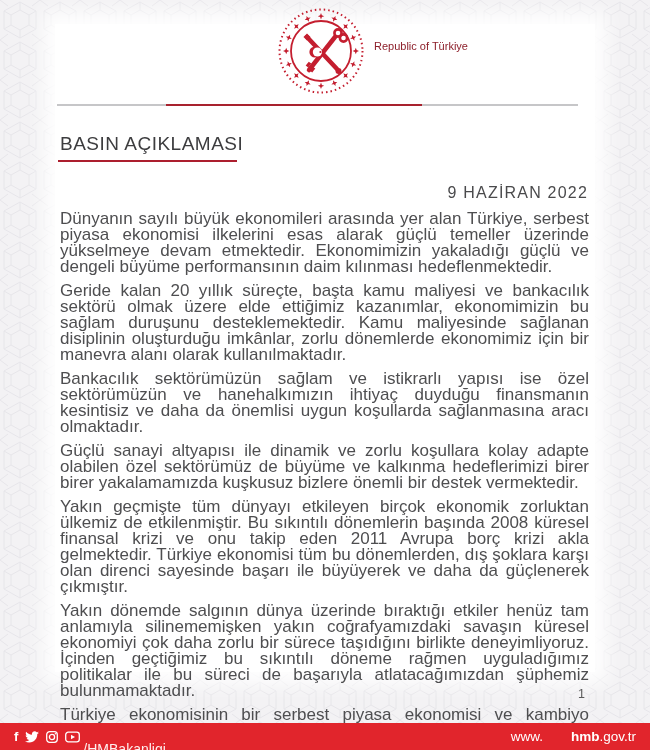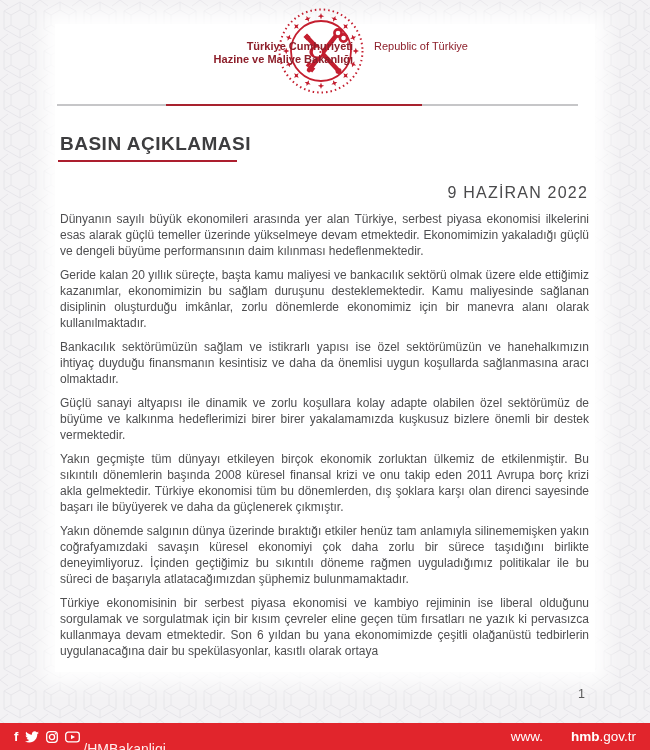--- a/index.html
+++ b/index.html
@@ -19,28 +19,28 @@
   
   .org-left{left:168px;top:40px;width:185px;text-align:right;color:#8d1f2a;
             font-size:11px;line-height:12.5px;font-weight:bold;}
   .org-right{left:374px;top:40px;width:200px;text-align:left;color:#8d1f2a;
              font-size:11px;line-height:12.5px;font-weight:normal;}
   .logo{left:277px;top:7px;width:88px;height:88px;}
 
   .rule{left:57px;top:104px;width:521px;height:2px;
         background:linear-gradient(to right,#c6c6c8 0%,#c6c6c8 21%,#a8222e 21%,#a8222e 70%,#c6c6c8 70%,#c6c6c8 100%);}
 
-  .headline{left:60px;top:133px;font-size:19px;font-weight:bold;color:#3d3d3f;letter-spacing:.5px;}
+  .headline{left:60px;top:133px;font-size:19px;font-weight:normal;color:#3d3d3f;letter-spacing:.5px;}
   .headline-rule{left:58px;top:160px;width:179px;height:2px;background:#ac1e2e;}
 
   .date{left:260px;top:184px;width:328px;text-align:right;font-size:16px;color:#4a4a4c;
         letter-spacing:1.2px;}
 
   .body-text{left:60px;top:211px;width:529px;}
-  .body-text p{margin:0 0 8px 0;font-size:12px;line-height:16px;color:#4e4e50;
+  .body-text p{margin:0 0 8px 0;font-size:17px;line-height:16px;color:#4e4e50;
                text-align:justify;}
 
   .page-num{left:578px;top:687px;font-size:12.5px;color:#5a5a5a;}
 
   
   .footer-bar{position:absolute;left:0;bottom:0;width:650px;height:27px;background:#e1252c;
               z-index:3;display:flex;align-items:center;justify-content:space-between;
               padding:0 14px;box-sizing:border-box;}
   .social{display:flex;align-items:center;gap:7px;color:#fff;}
   .social .fb{font-weight:bold;font-size:13px;line-height:13px;}
@@ -101,24 +101,20 @@
       <circle cx="61.5" cy="64" r="3" fill="#c41e2f"></circle>
       <rect x="27.5" y="27.5" width="5" height="5" fill="#c41e2f" transform="rotate(45 30 30)"></rect>
       <rect x="29" y="56" width="5" height="3.2" fill="#c41e2f" transform="rotate(-52 31.5 57.6)"></rect>
       <rect x="33" y="61" width="5" height="3.2" fill="#c41e2f" transform="rotate(-52 35.5 62.6)"></rect>
       <circle cx="38" cy="45" r="5.6" fill="#c41e2f"></circle>
       <circle cx="40.4" cy="45" r="4.6" fill="#ffffff"></circle>
       <circle cx="43.4" cy="45" r="1.1" fill="#c41e2f"></circle>
     </g>
   </svg>
 
-  <div class="org-left z">
-    <div>Türkiye Cumhuriyeti</div>
-    <div>Hazine ve Maliye Bakanlığı</div>
-  </div>
   <div class="org-right z">
     <div>Republic of Türkiye</div>
   </div>
 
   <div class="rule z"></div>
 
   <div class="headline z">BASIN AÇIKLAMASI</div>
   <div class="headline-rule z"></div>
   <div class="date z">9 HAZİRAN 2022</div>
 

